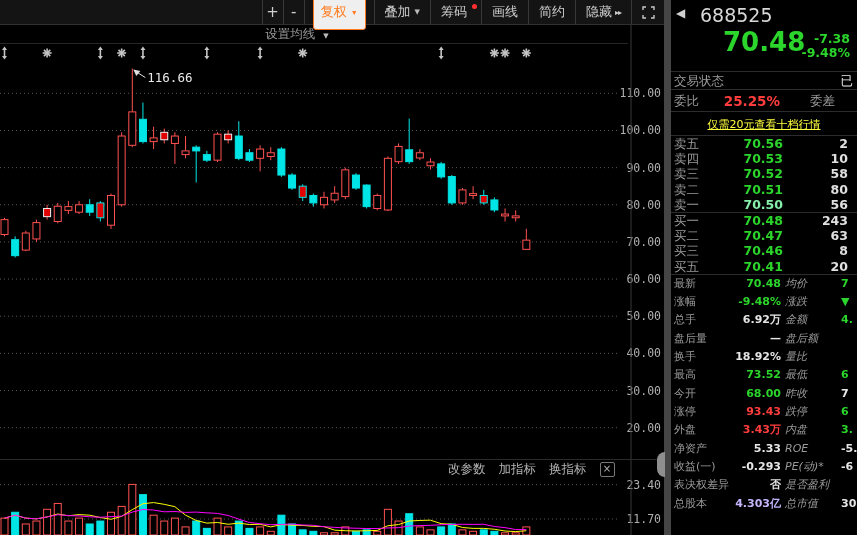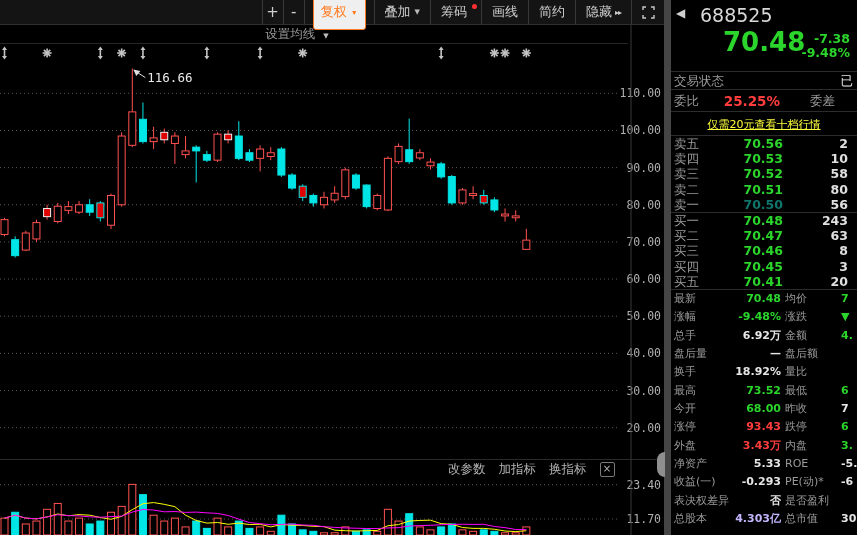--- a/index.html
+++ b/index.html
@@ -49,21 +49,21 @@
   #order-book{border-bottom:1px solid #2c2c2c;}
   .ob-row{position:relative;height:15.2px;line-height:15.2px;font-size:12.5px;}
   .ob-l{position:absolute;left:3px;color:#9a9a9a;}
   .ob-p{position:absolute;left:60px;width:52px;text-align:right;font-weight:bold;}
   .ob-q{position:absolute;left:118px;width:59px;text-align:right;color:#e0e0e0;font-weight:bold;}
   .ob-div{height:0;border-bottom:1px solid #2c2c2c;}
   #stats{position:relative;}
   .st-row{position:relative;height:18.35px;line-height:18.35px;font-size:11px;white-space:nowrap;}
   .st-l1{position:absolute;left:3px;color:#9a9a9a;}
   .st-v1{position:absolute;left:42px;width:68px;text-align:right;font-weight:bold;}
-  .st-l2{position:absolute;left:114px;color:#9a9a9a;}
+  .st-l2{position:absolute;left:114px;color:#9a9a9a;font-style:italic;}
   .st-v2{position:absolute;left:170px;font-weight:bold;}
   .c-g{color:#2bd52b;} .c-r{color:#ff3d3d;}
   svg text{font-family:"DejaVu Sans Mono",monospace;}
 </style>
 </head>
 <body>
 
 <div id="app">
 
   <svg id="chart-svg" width="664" height="535" style="position:absolute;left:0;top:0;">
@@ -433,43 +433,38 @@
                  <span class="ob-p" style="color:#2bd52b">70.52</span>
                  <span class="ob-q">58</span>
         </div>
         <div class="ob-row">
           <span class="ob-l">卖二</span>
                  <span class="ob-p" style="color:#2bd52b">70.51</span>
                  <span class="ob-q">80</span>
         </div>
         <div class="ob-row">
           <span class="ob-l">卖一</span>
-                 <span class="ob-p" style="color:#0f766e">70.50</span>
+                 <span class="ob-p" style="color:#86efac">70.50</span>
                  <span class="ob-q">56</span>
         </div>
         <div class="ob-div"></div>
         <div class="ob-row">
           <span class="ob-l">买一</span>
                  <span class="ob-p" style="color:#2bd52b">70.48</span>
                  <span class="ob-q">243</span>
         </div>
         <div class="ob-row">
           <span class="ob-l">买二</span>
                  <span class="ob-p" style="color:#2bd52b">70.47</span>
                  <span class="ob-q">63</span>
         </div>
         <div class="ob-row">
           <span class="ob-l">买三</span>
                  <span class="ob-p" style="color:#2bd52b">70.46</span>
                  <span class="ob-q">8</span>
-        </div>
-        <div class="ob-row">
-          <span class="ob-l">买四</span>
-                 <span class="ob-p" style="color:#2bd52b">70.45</span>
-                 <span class="ob-q">3</span>
         </div>
         <div class="ob-row">
           <span class="ob-l">买五</span>
                  <span class="ob-p" style="color:#2bd52b">70.41</span>
                  <span class="ob-q">20</span>
         </div>
       </div>
     <div id="stats">
         <div class="st-row">
           <span class="st-l1">最新</span>

